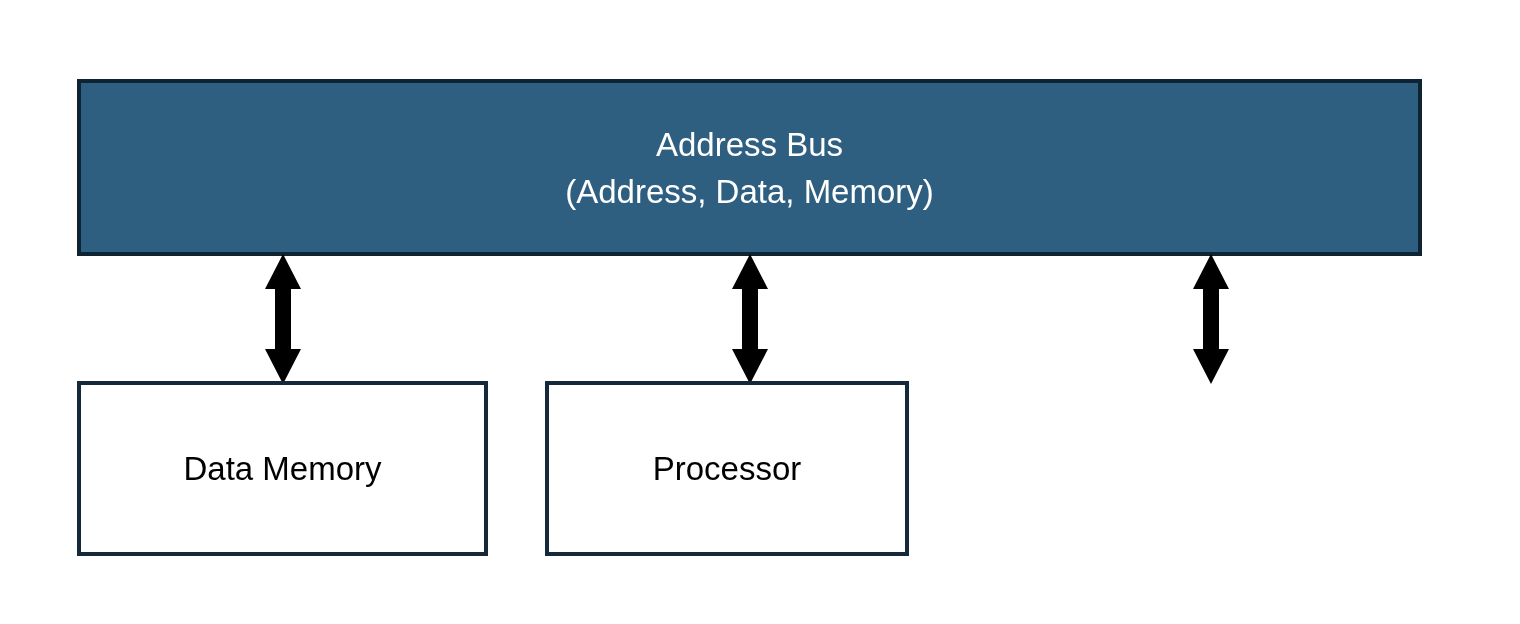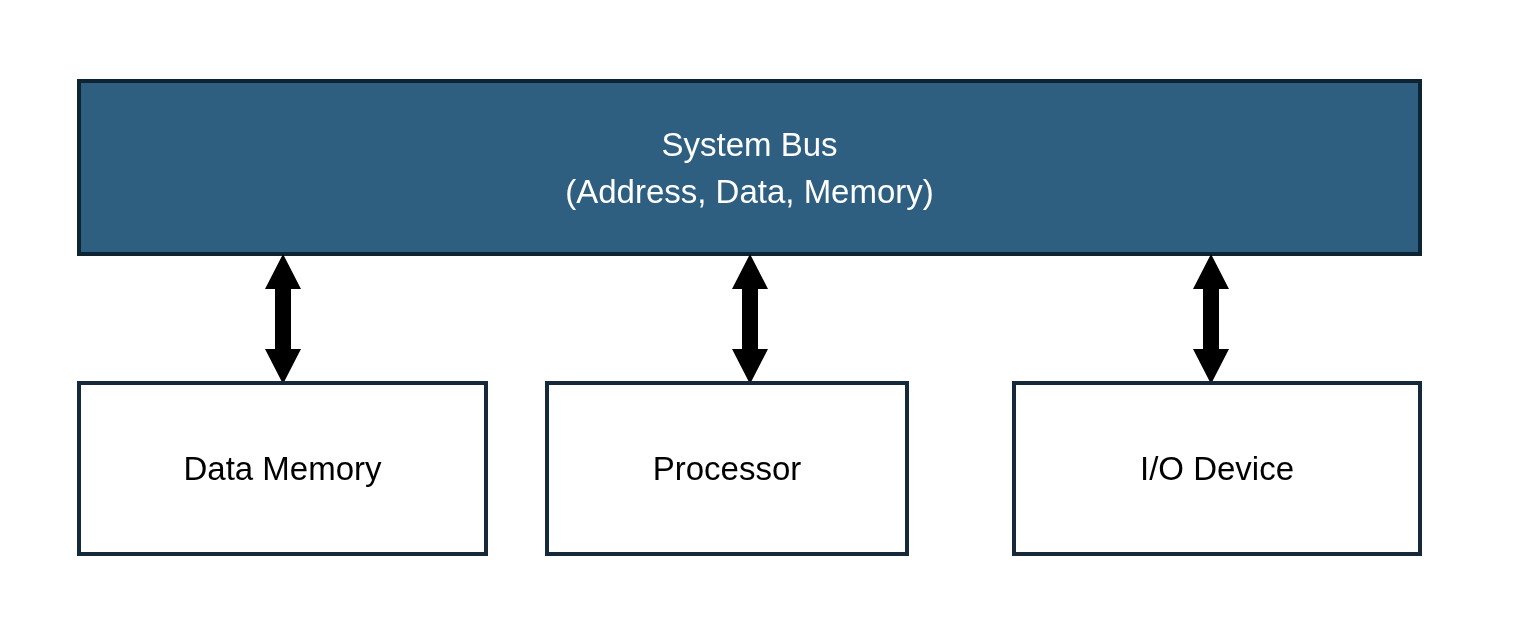--- a/index.html
+++ b/index.html
@@ -71,21 +71,21 @@
   .arrow-3 { left: 1191px; }
   .arrow svg { display: block; width: 100%; height: 100%; }
   .arrow polygon { fill: var(--arrow-color); }
 </style>
 </head>
 <body>
 
 <div class="canvas">
 
   <div class="bus-box">
-    <span class="box-line">System Bus</span>
+    <span class="box-line">Address Bus</span>
     <span class="box-line">(Address, Data, Memory)</span>
   </div>
 
   <div class="arrow arrow-1">
     <svg viewBox="0 0 40 130" xmlns="http://www.w3.org/2000/svg">
       <polygon points="20,0 38,35 28,35 28,95 38,95 20,130 2,95 12,95 12,35 2,35"></polygon>
     </svg>
   </div>
   <div class="arrow arrow-2">
     <svg viewBox="0 0 40 130" xmlns="http://www.w3.org/2000/svg">
@@ -100,18 +100,14 @@
 
   <div class="node-box node-main-memory">
     <span class="box-line">Data Memory</span>
   </div>
 
   <div class="node-box node-processor">
     <span class="box-line">Processor</span>
 
   </div>
 
-  <div class="node-box node-io-device">
-    <span class="box-line">I/O Device</span>
-
-  </div>
 
 </div>
 
 </body></html>

